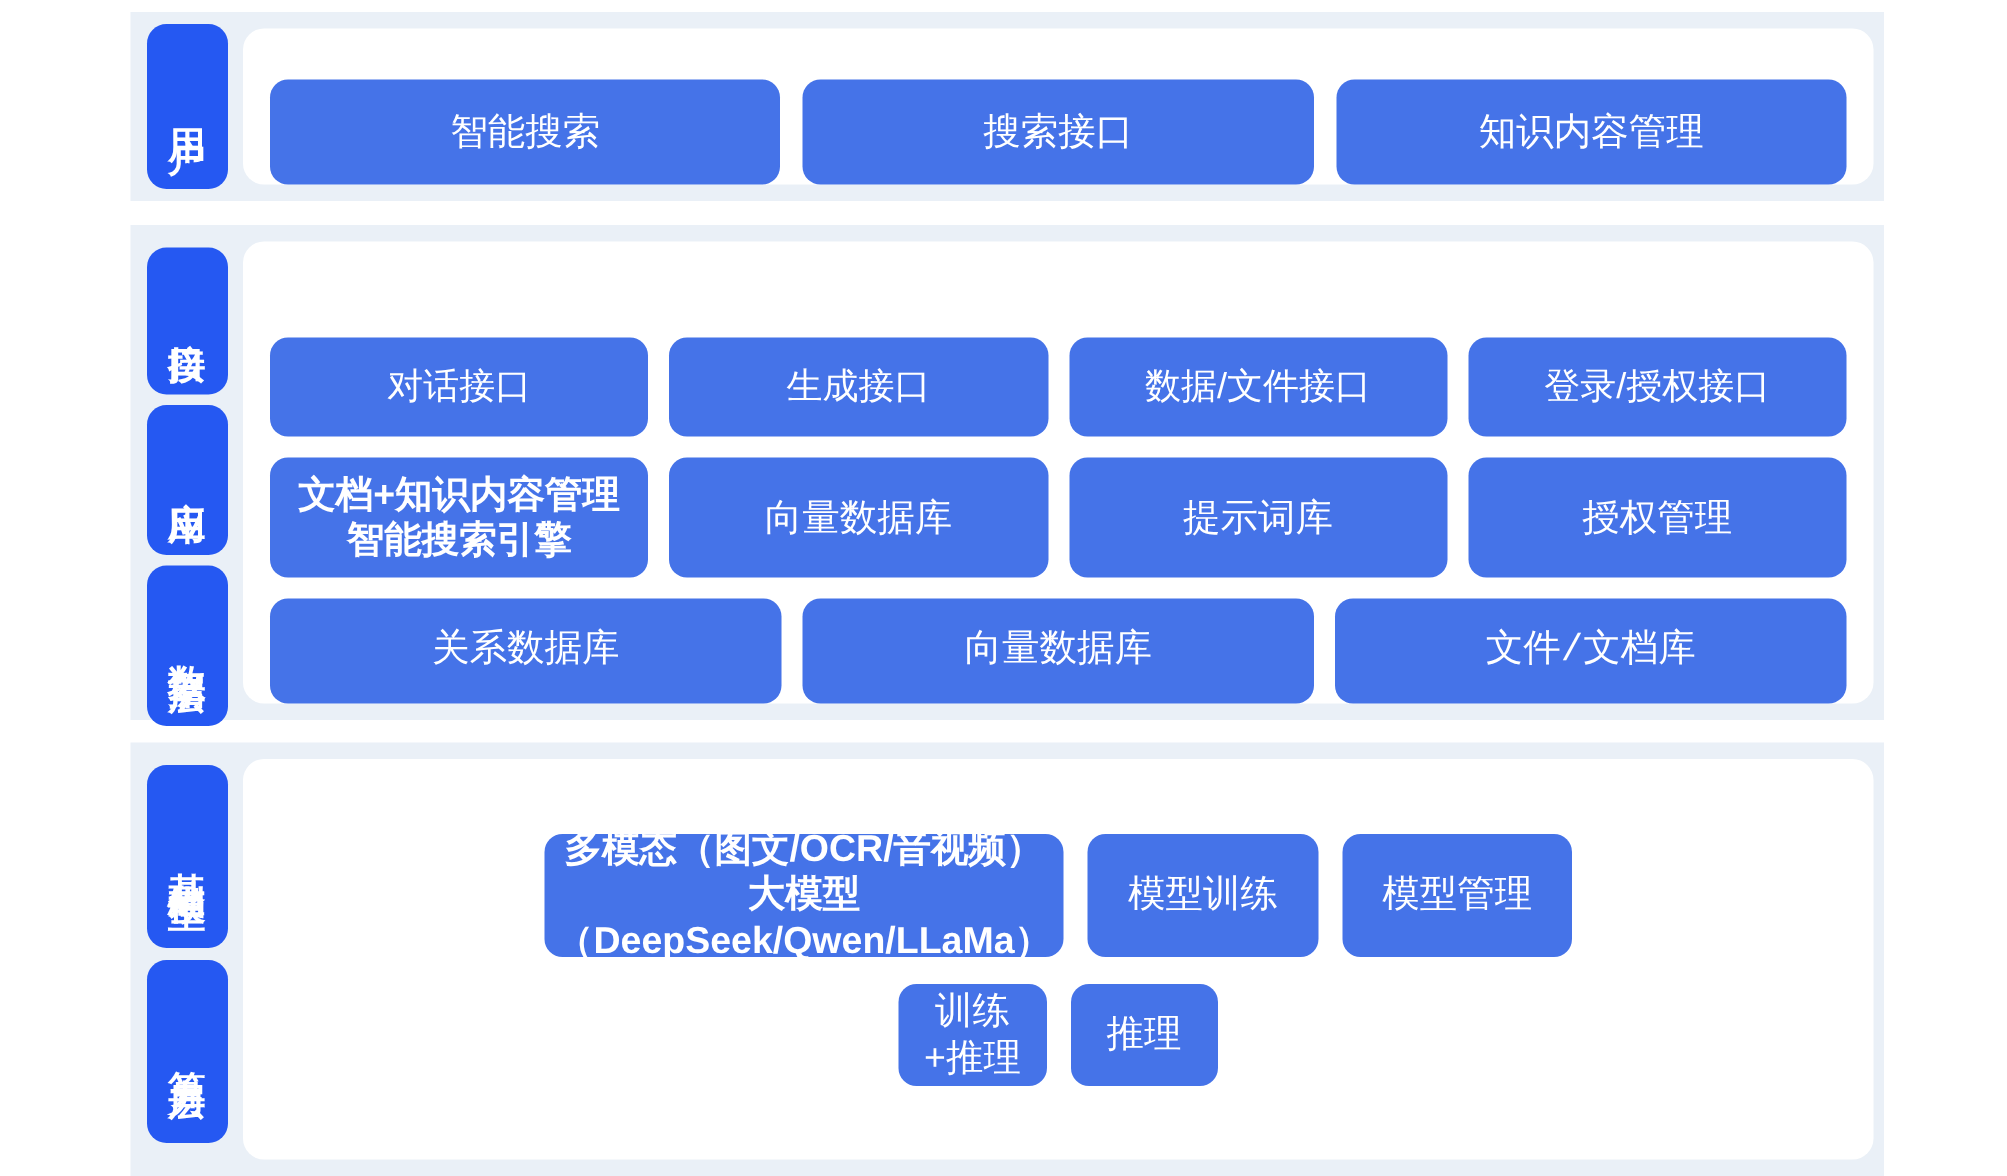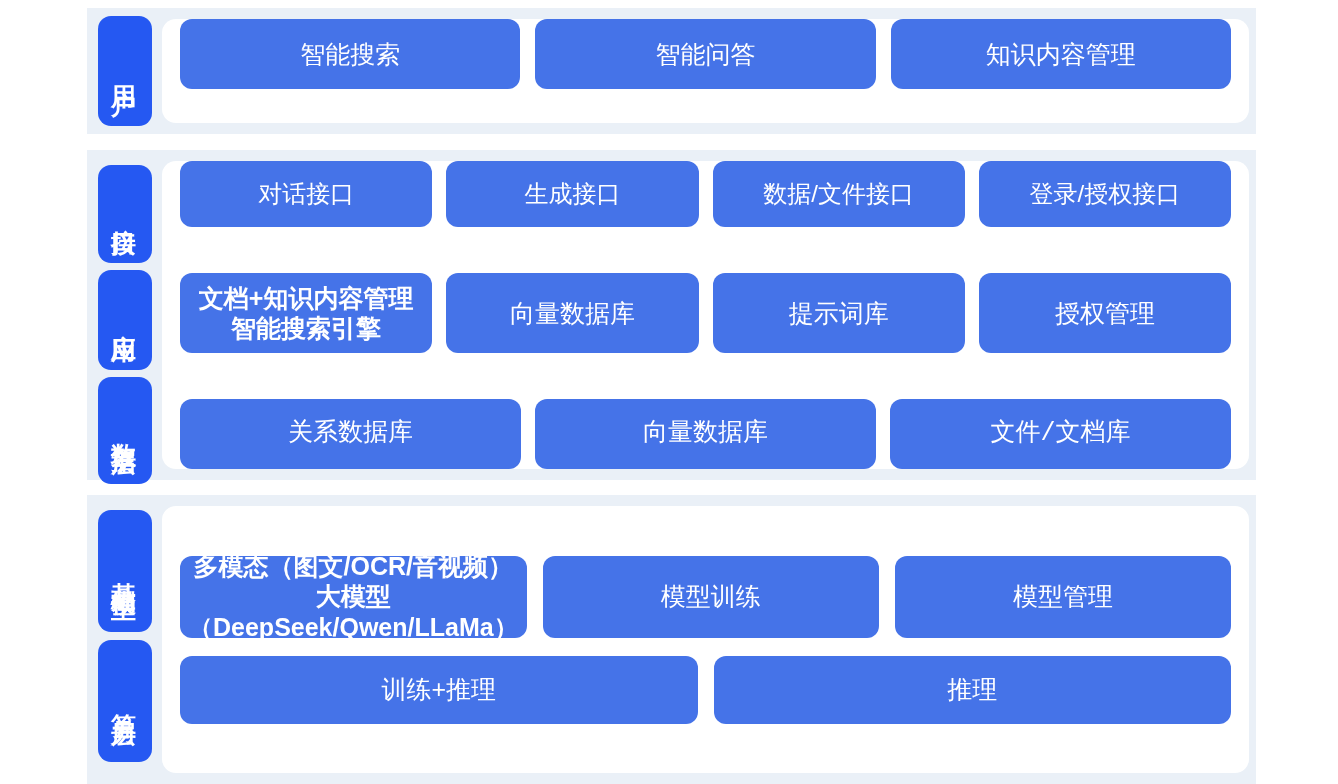--- a/index.html
+++ b/index.html
@@ -20,61 +20,61 @@
   .box{background:#4573e8;border-radius:12px;color:#fff;display:flex;align-items:center;
        justify-content:center;text-align:center;font-size:25px;line-height:1.22;
        box-sizing:border-box;padding:6px 8px;}
   .box.small{font-size:24px;}
   .box.two{font-size:25px;font-weight:bold;}
 
   
   #sec-user{top:8px;height:126px;}
   #sec-user .card{height:104px;margin:11px 7px 11px 0;}
   #sec-user .tab{height:110px;}
-  #sec-user .row{height:100%;align-items:flex-start;gap:15px;}
+  #sec-user .row{height:100%;align-items:flex-end;gap:15px;}
   #sec-user .box{height:70px;flex:1 1 0;}
 
   
   #sec-app{top:150px;height:330px;}
   #sec-app .tabcol{justify-content:flex-start;padding-top:15px;gap:7px;}
   #sec-app .tab.t1{height:98px;}
   #sec-app .tab.t2{height:100px;}
   #sec-app .tab.t3{height:107px;}
-  #sec-app .card{height:308px;margin:11px 7px 11px 0;gap:14px;justify-content:space-between;}
+  #sec-app .card{height:308px;margin:11px 7px 11px 0;gap:14px;justify-content:flex-end;}
   #sec-app .row{gap:14px;}
   #sec-app .row.r1 .box{height:66px;}
   #sec-app .row.r2 .box{height:80px;}
   #sec-app .row.r3 .box{height:70px;font-family:Liberation Mono, monospace;}
 
   
   #sec-infra{top:495px;height:289px;}
   #sec-infra .tabcol{justify-content:flex-start;padding-top:15px;gap:8px;}
   #sec-infra .tab.t1{height:122px;}
   #sec-infra .tab.t2{height:122px;}
-  #sec-infra .card{height:267px;margin:11px 7px 11px 0;gap:18px;justify-content:center;}
+  #sec-infra .card{height:267px;margin:11px 7px 11px 0;gap:18px;justify-content:center;align-items:center;}
   #sec-infra .row.r1 .box{height:82px;}
   #sec-infra .row.r2 .box{height:68px;}
 
   .grow1{flex:1 1 0;}
 </style>
 </head>
 <body>
 
 <div class="page">
 
   <div class="section" id="sec-user">
     <div class="tabcol">
       <div class="tabwrap">
         <div class="tab t1">用户</div>
       </div>
     </div>
     <div class="card">
       <div class="row r1">
         <div class="box grow1">智能搜索</div>
-        <div class="box grow1">智能问答</div>
+        <div class="box grow1">搜索接口</div>
         <div class="box grow1">知识内容管理</div>
       </div>
     </div>
   </div>
 
   <div class="section" id="sec-app">
     <div class="tabcol">
       <div class="tabwrap">
         <div class="tab t1">接口</div>
       </div>

